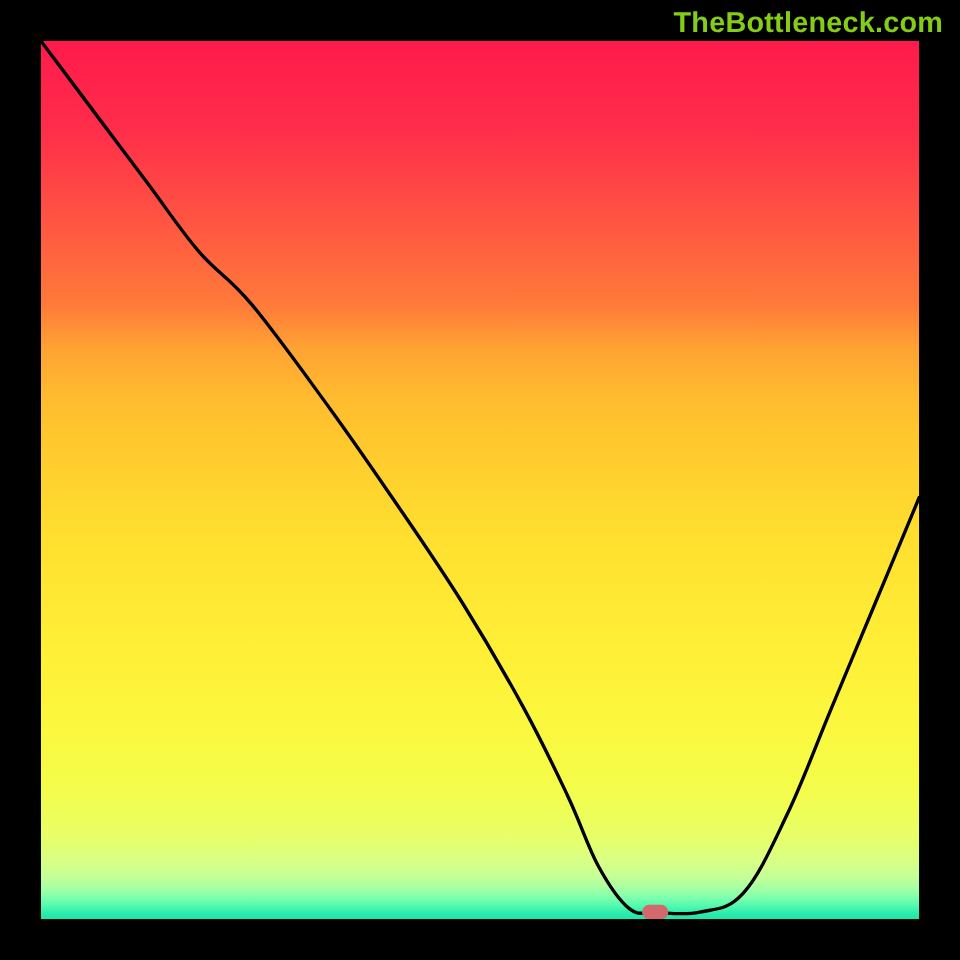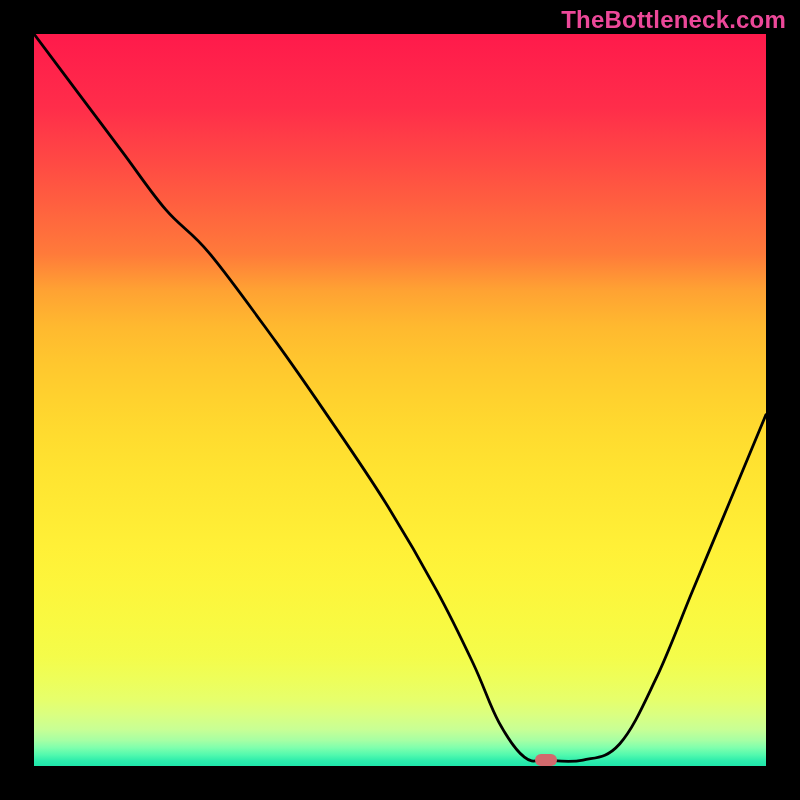--- a/index.html
+++ b/index.html
@@ -71,21 +71,21 @@
     background: #d26a6d;
     transform: translate(-50%, -50%);
   }
   .watermark {
     position: absolute;
     top: 6px;
     right: 14px;
     font-family: Arial, Helvetica, sans-serif;
     font-size: 24px;
     font-weight: 600;
-    color: #ec4899;
+    color: #84cc16;
     letter-spacing: 0.2px;
     user-select: none;
   }
 </style>
 </head>
 <body>
 
 <div class="frame">
 
   <div class="plot">

